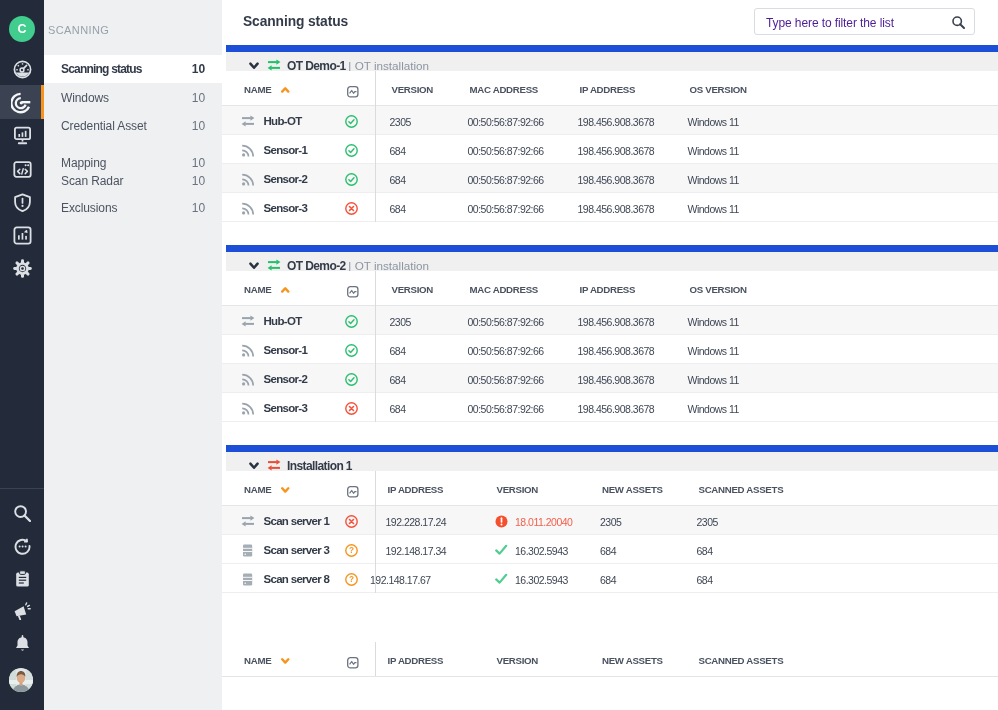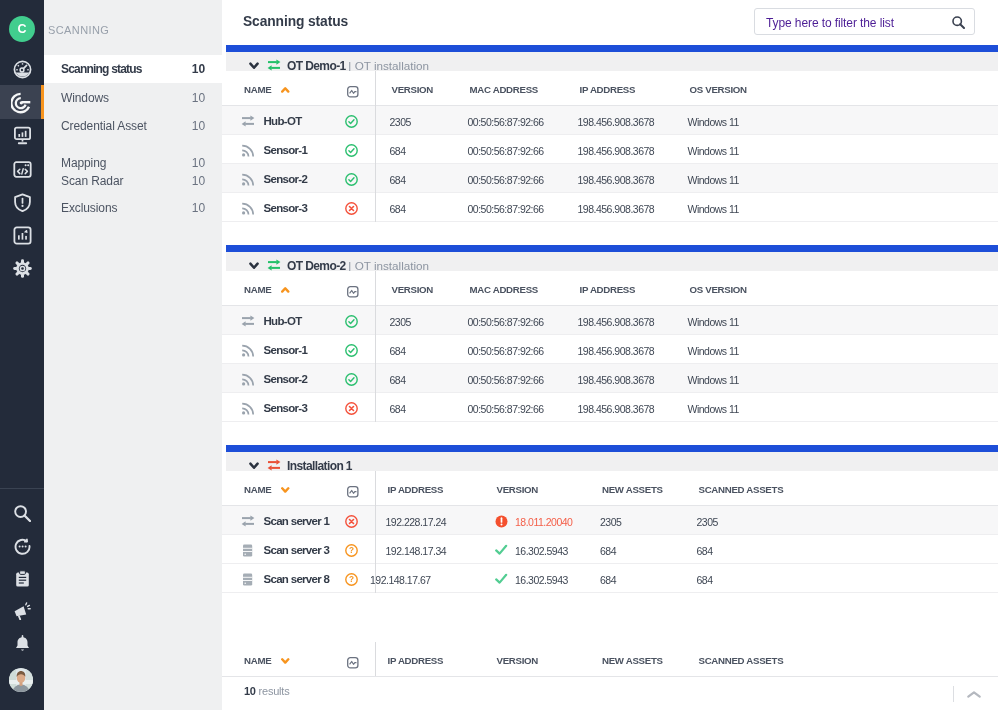--- a/index.html
+++ b/index.html
@@ -603,22 +603,13 @@
             <rect x="0.7" y="0.7" width="10.2" height="10.2" rx="2.6" fill="none" stroke="#6b7280" stroke-width="1.3"></rect>
             <path d="M2.9 6.9 L4.7 4.5 L6.5 7.3 L7.8 5.7 L9 5.7" fill="none" stroke="#6b7280" stroke-width="1.2" stroke-linejoin="round" stroke-linecap="round"></path>
           </svg>
         </span>
         <span class="th" style="left:165.5px">IP ADDRESS</span>
         <span class="th" style="left:274.5px">VERSION</span>
         <span class="th" style="left:380px">NEW ASSETS</span>
         <span class="th" style="left:476.5px">SCANNED ASSETS</span>
       </div>
       <div class="vline abs" style="top:642.0px;height:34px"></div>
-      <div id="footer" class="abs">
-        <span class="res"><b>10</b> results</span>
-        <span class="fdiv"></span>
-        <span class="fchev">
-          <svg width="14" height="7" viewBox="0 0 14 7">
-            <path d="M1.3 5.6 L7 1.3 L12.7 5.6" fill="none" stroke="#b4b8bf" stroke-width="2.2" stroke-linecap="round" stroke-linejoin="round"></path>
-          </svg>
-        </span>
-      </div>
     </div>
   </div>
 </body></html>

